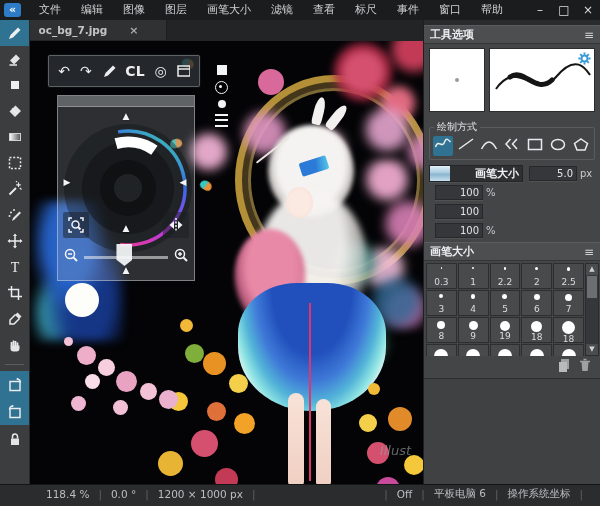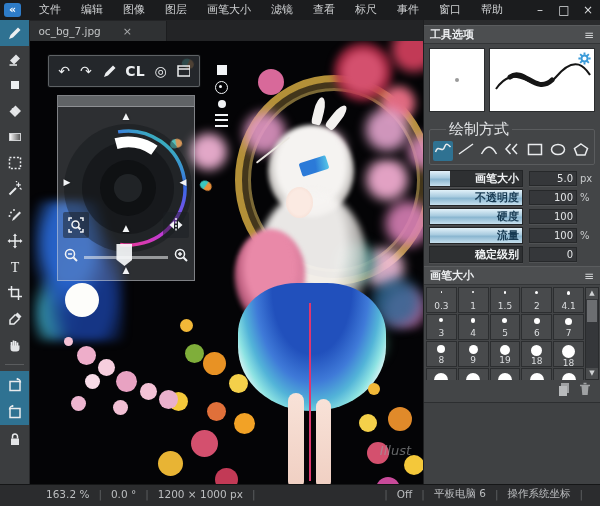--- a/index.html
+++ b/index.html
@@ -20,21 +20,21 @@
   
   .lefttoolbar{width:30px;background:#3b3d3f;border-right:1px solid #27282a;
                display:flex;flex-direction:column;align-items:stretch;}
   .tool{height:26px;display:flex;align-items:center;justify-content:center;}
   .tool.sel{background:#2f7292;}
   .tool svg{display:block;}
   .tool-divider{height:1px;background:#5a5c5e;margin:6px 5px;}
   .tool.big{height:27px;}
   
   .centerarea{width:400px;display:flex;flex-direction:column;background:#232426;}
-  .tabstrip{height:21px;background:#232426;display:flex;align-items:flex-end;}
+  .tabstrip{height:21px;background:#232426;display:flex;align-items:flex-start;font-weight:bold;}
   .tab{height:20px;background:#2f3133;display:flex;align-items:center;padding:0 8px;
        font-size:10.5px;color:#c2c4c6;min-width:120px;border-right:1px solid #1c1d1f;}
   .tabclose{margin-left:22px;color:#a8aaac;font-size:11px;}
   .canvas{position:relative;flex:1;background:#040406;overflow:hidden;}
   
   .art{position:absolute;border-radius:50%;}
   .art-goldring{left:205px;top:34px;width:184px;height:196px;border:7px solid rgba(199,160,62,.9);
                 box-shadow:inset 0 0 0 6px rgba(30,20,10,.6), inset 0 0 0 9px rgba(222,190,95,.55);}
   .art-redflower{left:300px;top:-12px;width:110px;height:95px;border-radius:0;filter:blur(3px);
      background:radial-gradient(circle at 30% 45%, #d4506e 0 17px, rgba(183,42,72,.85) 25px, transparent 33px),
@@ -138,21 +138,21 @@
      display:flex;align-items:center;padding:0 6px;color:#eceef0;font-weight:bold;font-size:11px;}
   .rp-header .ham{margin-left:auto;font-weight:normal;color:#d0d2d4;font-size:12px;}
   .previews{display:flex;gap:4px;padding:4px 5px 4px 5px;}
   .prev-tip{width:54px;height:62px;background:#fff;border:1px solid #2a2c2e;position:relative;}
   .prev-tip .tipdot{position:absolute;left:50%;top:50%;width:4px;height:4px;margin:-2px 0 0 -2px;
      border-radius:50%;background:#9a9a9a;}
   .prev-stroke{flex:1;height:62px;background:#fff;border:1px solid #2a2c2e;position:relative;}
   .prev-stroke svg{display:block;}
   .gear{position:absolute;right:2px;top:2px;}
   fieldset.drawmode{margin:4px 5px 0 5px;border:1px solid #5a5c5e;border-radius:2px;padding:2px 2px 3px 2px;}
-  fieldset.drawmode legend{font-size:15px;color:#e4e6e8;padding:0 3px;margin-left:14px;}
+  fieldset.drawmode legend{font-size:10px;color:#e4e6e8;padding:0 3px;margin-left:2px;}
   .modes{display:flex;justify-content:space-between;padding:0 1px;}
   .mode{width:20px;height:20px;display:flex;align-items:center;justify-content:center;border-radius:2px;}
   .mode.sel{background:#2f7292;}
   .sliders{padding:6px 4px 2px 5px;display:flex;flex-direction:column;gap:4px;}
   .srow{display:flex;align-items:center;height:15px;}
   .strack{position:relative;width:92px;height:15px;background:#2e3032;border:1px solid #232527;
      box-shadow:0 1px 0 rgba(255,255,255,.06);}
   .sfill{position:absolute;left:0;top:0;bottom:0;
      background:linear-gradient(180deg,#e2f1f9 0%,#a8cbdf 45%,#8ab6d0 55%,#c7e0ee 100%);}
   .slabel{position:absolute;right:3px;top:0;line-height:15px;font-size:11px;font-weight:bold;}
@@ -497,77 +497,57 @@
       <div class="sliders" id="sliders">
           <div class="srow">
             <div class="strack">
               <div class="sfill" style="width:22%"></div>
               <span class="slabel" style="color:#f0f2f4">画笔大小</span>
             </div>
             <div class="sval">5.0</div>
             <span class="sunit">px</span>
           </div>
           <div class="srow">
-            <div class="strack">
-              <div class="sfill" style="width:100%"></div>
-              <span class="slabel" style="color:#173a52">不透明度</span>
-            </div>
             <div class="sval">100</div>
             <span class="sunit">%</span>
           </div>
           <div class="srow">
-            <div class="strack">
-              <div class="sfill" style="width:100%"></div>
-              <span class="slabel" style="color:#173a52">硬度</span>
-            </div>
             <div class="sval">100</div>
             <span class="sunit"></span>
           </div>
           <div class="srow">
-            <div class="strack">
-              <div class="sfill" style="width:100%"></div>
-              <span class="slabel" style="color:#173a52">流量</span>
-            </div>
             <div class="sval">100</div>
             <span class="sunit">%</span>
           </div>
-          <div class="srow">
-            <div class="strack">
-              <div class="sfill" style="width:0%"></div>
-              <span class="slabel" style="color:#f0f2f4">稳定级别</span>
-            </div>
-            <div class="sval">0</div>
-            <span class="sunit"></span>
-          </div>
         </div>
       <div class="rp-header" style="margin-top:2px;">
         <span>画笔大小</span>
         <span class="ham">≡</span>
       </div>
       <div class="brush-wrap">
         <div class="brush-grid" id="brushgrid">
             <div class="bcell">
               <div class="bdot" style="width:1.5px;height:1.5px"></div>
               <div class="bnum">0.3</div>
             </div>
             <div class="bcell">
               <div class="bdot" style="width:2px;height:2px"></div>
               <div class="bnum">1</div>
             </div>
             <div class="bcell">
               <div class="bdot" style="width:2.5px;height:2.5px"></div>
-              <div class="bnum">1.5</div>
+              <div class="bnum">2.2</div>
             </div>
             <div class="bcell">
               <div class="bdot" style="width:3px;height:3px"></div>
               <div class="bnum">2</div>
             </div>
             <div class="bcell">
               <div class="bdot" style="width:3.5px;height:3.5px"></div>
-              <div class="bnum">4.1</div>
+              <div class="bnum">2.5</div>
             </div>
             <div class="bcell">
               <div class="bdot" style="width:4px;height:4px"></div>
               <div class="bnum">3</div>
             </div>
             <div class="bcell">
               <div class="bdot" style="width:4.5px;height:4.5px"></div>
               <div class="bnum">4</div>
             </div>
             <div class="bcell">
@@ -633,21 +613,21 @@
         <span id="trashicon"><svg viewBox="0 0 15 15" width="15" height="15" fill="none" stroke="#e9ebed" stroke-width="1.5">
               <path d="M3,4.5 H13 M6.5,2.5 h3" stroke="#9fa1a3" stroke-width="1.6"></path>
               <path d="M4.5,5 h7 l-0.8,9 h-5.4 z" fill="#9fa1a3" stroke="none"></path>
             </svg></span>
       </div>
       <div class="rp-empty"></div>
     </div>
   </div>
 
   <div class="statusbar" id="statusbar">
-      <span>163.2 %</span>
+      <span>118.4 %</span>
       <span class="st-sep">|</span>
       <span>0.0 °</span>
       <span class="st-sep">|</span>
       <span>1200 × 1000 px</span>
       <span class="st-sep">|</span>
       <span class="st-right">
         <span class="st-sep">|</span>
         <span>Off</span>
         <span class="st-sep">|</span>
         <span>平板电脑 6</span>

